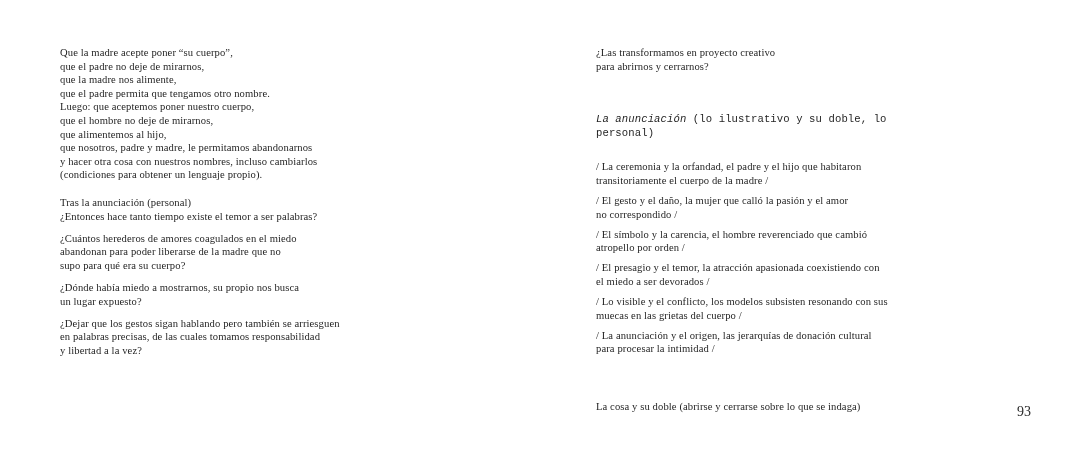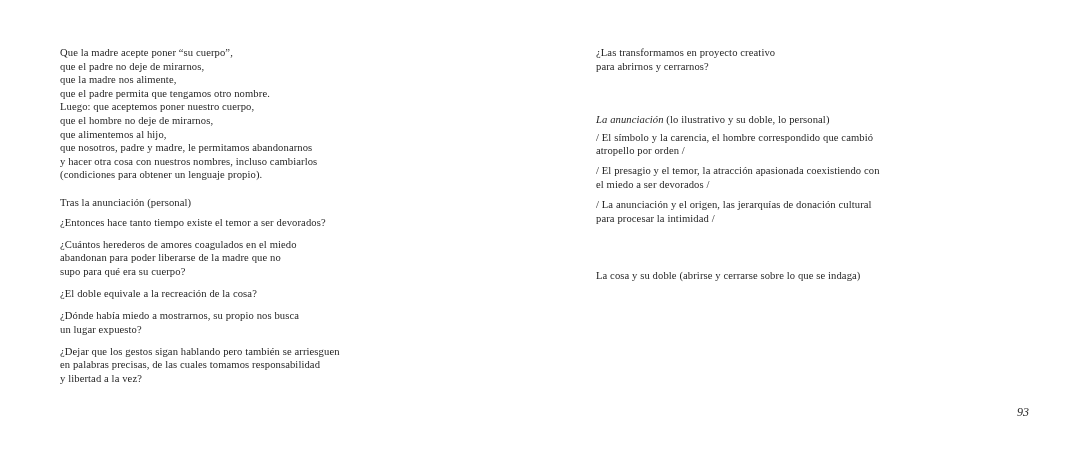--- a/index.html
+++ b/index.html
@@ -34,74 +34,78 @@
   .col-right {
     left: 596px;
     width: 345px;
   }
   .text-col p {
     margin: 0 0 8.5px 0;
     white-space: pre-line;
   }
   
   .col-left p.stanza-main { margin-bottom: 14px; }
-  .col-left p.stanza-title { margin-bottom: 6px; }
+  .col-left p.stanza-title { margin-bottom: 0; }
   
   .col-right p.opening { margin-bottom: 40px; }
-  .col-right p.heading { margin-bottom: 4px; }
+  .col-right p.heading { margin-bottom: 20px; font-family: Liberation Mono, monospace; }
   .col-right p.slash-para { margin-bottom: 6.5px; }
   .col-right p.closing { margin-bottom: 0; margin-top: 44px; }
   .heading .italic-part { font-style: italic; }
   .page-number {
     position: absolute;
     left: 1017px;
     top: 406px;
-    font-size: 12px;
+    font-size: 14px;
     line-height: 12px;
-    font-style: italic;
     color: #2a2a2a;
   }
 </style>
 </head>
 <body>
 
 <div class="spread">
 
   <div class="text-col col-left">
     <p class="stanza-main">Que la madre acepte poner “su cuerpo”,
 que el padre no deje de mirarnos,
 que la madre nos alimente,
 que el padre permita que tengamos otro nombre.
 Luego: que aceptemos poner nuestro cuerpo,
 que el hombre no deje de mirarnos,
 que alimentemos al hijo,
 que nosotros, padre y madre, le permitamos abandonarnos
 y hacer otra cosa con nuestros nombres, incluso cambiarlos
 (condiciones para obtener un lenguaje propio).</p>
     <p class="stanza-title">Tras la anunciación (personal)</p>
-    <p>¿Entonces hace tanto tiempo existe el temor a ser devorados?</p>
+    <p>¿Entonces hace tanto tiempo existe el temor a ser palabras?</p>
     <p>¿Cuántos herederos de amores coagulados en el miedo
 abandonan para poder liberarse de la madre que no
 supo para qué era su cuerpo?</p>
-    <p>¿El doble equivale a la recreación de la cosa?</p>
     <p>¿Dónde había miedo a mostrarnos, su propio nos busca
 un lugar expuesto?</p>
     <p>¿Dejar que los gestos sigan hablando pero también se arriesguen
 en palabras precisas, de las cuales tomamos responsabilidad
 y libertad a la vez?</p>
   </div>
 
   <div class="text-col col-right">
     <p class="opening">¿Las transformamos en proyecto creativo
 para abrirnos y cerrarnos?</p>
     <p class="heading"><span class="italic-part">La anunciación</span><span> (lo ilustrativo y su doble, lo personal)</span></p>
-    <p class="slash-para">/ El símbolo y la carencia, el hombre correspondido que cambió
+    <p class="slash-para">/ La ceremonia y la orfandad, el padre y el hijo que habitaron
+transitoriamente el cuerpo de la madre /</p>
+    <p class="slash-para">/ El gesto y el daño, la mujer que calló la pasión y el amor
+no correspondido /</p>
+    <p class="slash-para">/ El símbolo y la carencia, el hombre reverenciado que cambió
 atropello por orden /</p>
     <p class="slash-para">/ El presagio y el temor, la atracción apasionada coexistiendo con
 el miedo a ser devorados /</p>
+    <p class="slash-para">/ Lo visible y el conflicto, los modelos subsisten resonando con sus
+muecas en las grietas del cuerpo /</p>
     <p class="slash-para">/ La anunciación y el origen, las jerarquías de donación cultural
 para procesar la intimidad /</p>
     <p class="closing">La cosa y su doble (abrirse y cerrarse sobre lo que se indaga)</p>
   </div>
 
   <div class="page-number">93</div>
 
 </div>
 
 </body></html>

